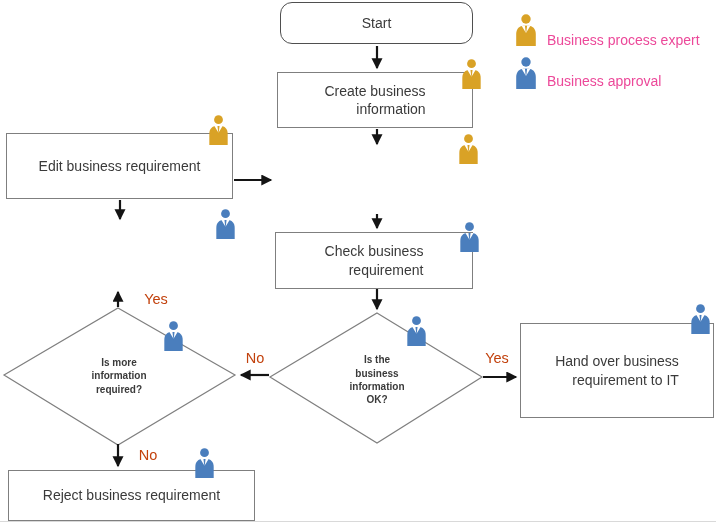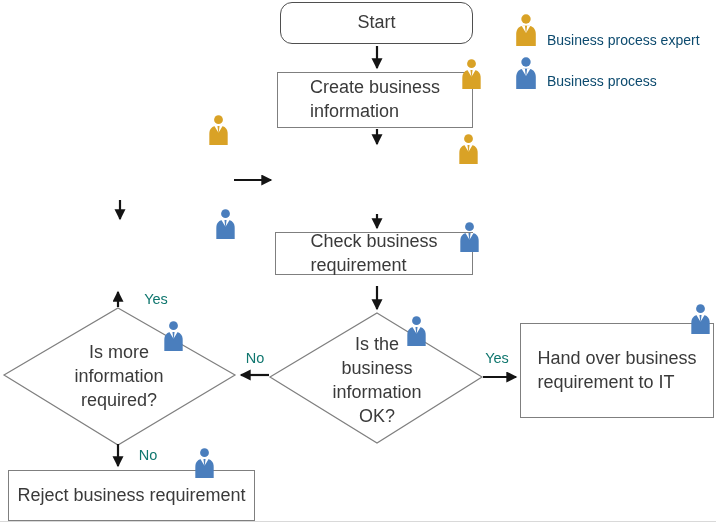--- a/index.html
+++ b/index.html
@@ -3,35 +3,35 @@
 <meta charset="utf-8">
 <style>
   html,body{margin:0;padding:0;background:#fff;}
   #stage{
     position:relative;width:720px;height:523px;background:#ffffff;overflow:hidden;
     font-family:"Liberation Sans",sans-serif;color:#3a3a3a;
   }
   #wires{position:absolute;left:0;top:0;z-index:1;}
   .node{
     position:absolute;z-index:2;display:flex;align-items:center;justify-content:center;
-    text-align:left;background:#fff;border:1.5px solid #7f7f7f;
-    font-size:18px;line-height:1.32;white-space:pre-line;box-sizing:border-box;
+    text-align:right;background:#fff;border:1.5px solid #7f7f7f;
+    font-size:14px;line-height:1.32;white-space:pre-line;box-sizing:border-box;
   }
   .node.start{border-radius:12px;border-color:#4f4f4f;}
   .dlabel{
     position:absolute;z-index:2;display:flex;align-items:center;justify-content:center;
-    text-align:center;font-size:18px;line-height:1.34;white-space:pre-line;
+    text-align:center;font-size:10px;line-height:1.34;white-space:pre-line;font-weight:bold;
   }
   .elabel{
-    position:absolute;z-index:3;font-size:14.5px;color:#0f766e;
+    position:absolute;z-index:3;font-size:14.5px;color:#c2410c;
     display:flex;align-items:center;justify-content:center;
   }
   .person{position:absolute;z-index:3;width:23px;height:30px;}
   .person.lg{width:24px;height:34px;}
-  .legend-text{position:absolute;z-index:3;font-size:14px;color:#0c4a6e;}
+  .legend-text{position:absolute;z-index:3;font-size:14px;color:#ec4899;}
   .bottom-edge{position:absolute;left:0;top:521px;width:716px;height:1px;background:#d9d9d9;z-index:0;}
 </style>
 </head>
 <body>
 
 <div id="stage">
 
   <svg width="0" height="0" style="position:absolute" aria-hidden="true">
     <symbol id="person-glyph" viewBox="0 0 24 32">
       <circle cx="12" cy="5" r="4.7"></circle>
@@ -59,24 +59,25 @@
     <line x1="269" y1="375" x2="241" y2="375" stroke="#141414" stroke-width="2.2" marker-end="url(#ah)"></line>
     <line x1="118" y1="307" x2="118" y2="292" stroke="#141414" stroke-width="2.2" marker-end="url(#ah)"></line>
     <line x1="118" y1="444" x2="118" y2="466" stroke="#141414" stroke-width="2.2" marker-end="url(#ah)"></line>
     <line x1="120" y1="200" x2="120" y2="219" stroke="#141414" stroke-width="2.2" marker-end="url(#ah)"></line>
     <line x1="234" y1="180" x2="271" y2="180" stroke="#141414" stroke-width="2.2" marker-end="url(#ah)"></line>
   </svg>
 
   <div class="node start" style="left:280px;top:2px;width:193px;height:42px">Start</div>
   <div class="node" style="left:277px;top:72px;width:196px;height:56px">Create business
 information</div>
-  <div class="node" style="left:275px;top:232px;width:198px;height:43px">Check business
+  <div class="node" style="left:275px;top:232px;width:198px;height:57px">Check business
 requirement</div>
   <div class="node" style="left:520px;top:323px;width:194px;height:95px">Hand over business
 requirement to IT</div>
+  <div class="node" style="left:6px;top:133px;width:227px;height:66px">Edit business requirement</div>
   <div class="node" style="left:8px;top:470px;width:247px;height:51px">Reject business requirement</div>
 
   <div class="dlabel" style="left:313px;top:338px;width:128px;height:84px">Is the
 business
 information
 OK?</div>
   <div class="dlabel" style="left:58px;top:344px;width:122px;height:64px">Is more
 information
 required?</div>
 
@@ -113,16 +114,16 @@
     <use href="#person-glyph" fill="#4A7EBD"></use>
     </svg>
 
   <svg class="person lg" style="left:514px;top:13px" viewBox="0 0 24 32">
     <use href="#person-glyph" fill="#D9A226"></use>
     </svg>
   <div class="legend-text" style="left:547px;top:32px">Business process expert</div>
   <svg class="person lg" style="left:514px;top:56px" viewBox="0 0 24 32">
     <use href="#person-glyph" fill="#4A7EBD"></use>
     </svg>
-  <div class="legend-text" style="left:547px;top:73px">Business process</div>
+  <div class="legend-text" style="left:547px;top:73px">Business approval</div>
 
   <div class="bottom-edge"></div>
 </div>
 
 </body></html>

